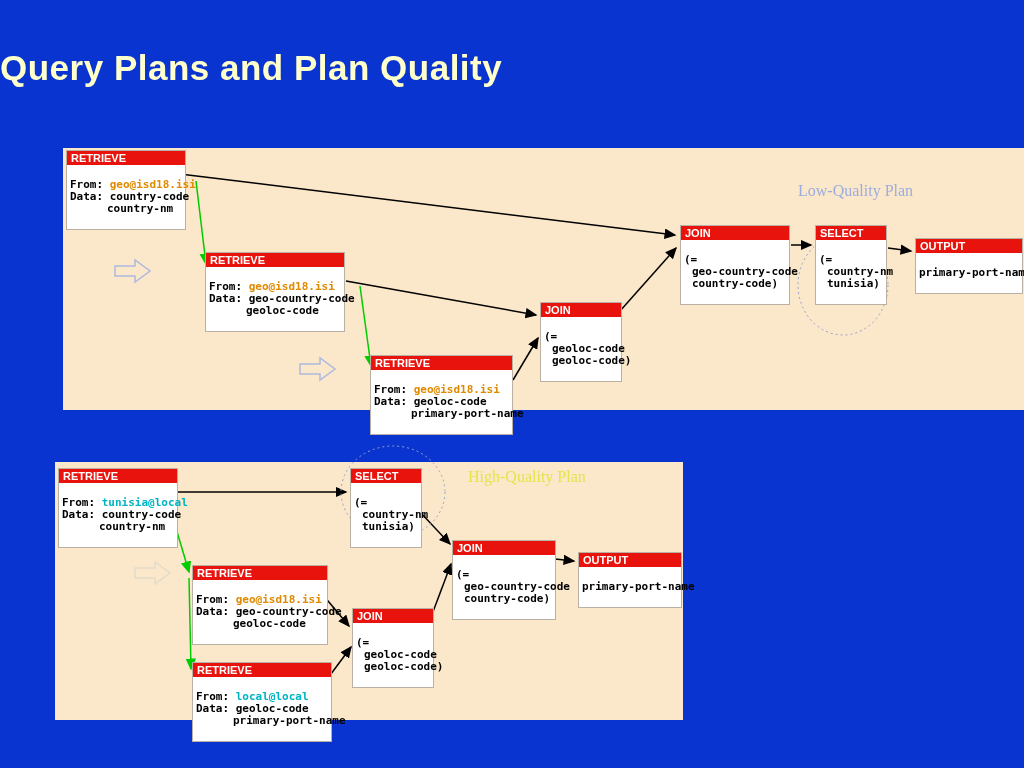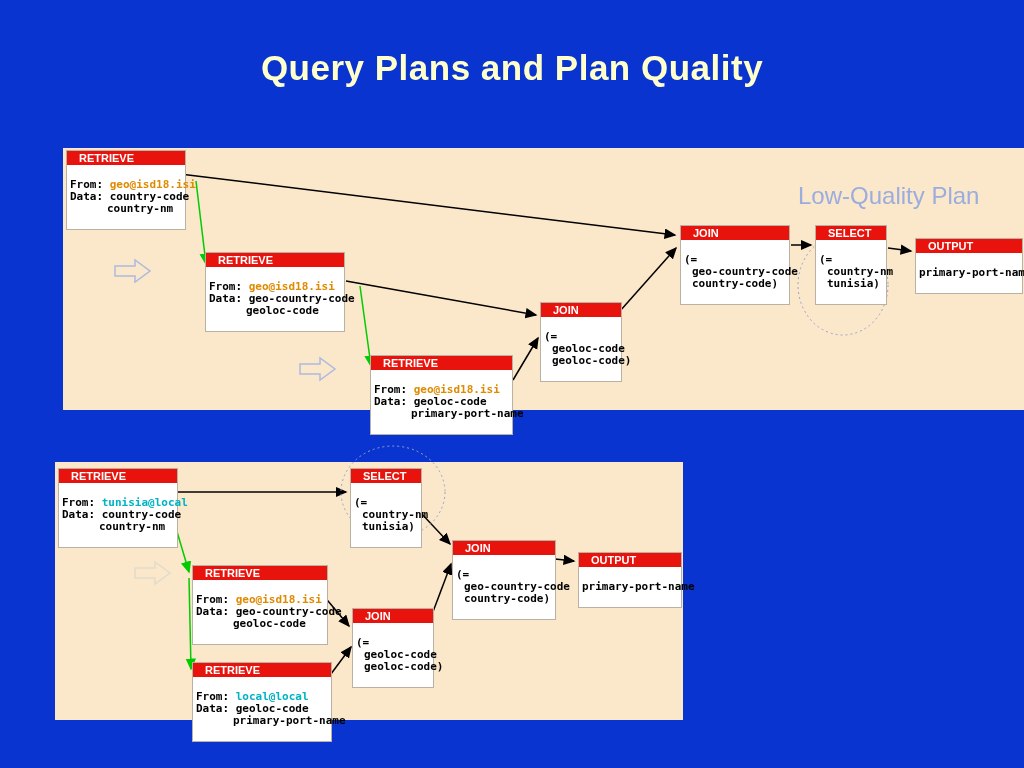--- a/index.html
+++ b/index.html
@@ -3,42 +3,42 @@
 <meta charset="utf-8">
 <style>
   *{box-sizing:border-box}
   html,body{margin:0;padding:0}
   body{
     width:1024px;height:768px;position:relative;overflow:hidden;
     background:var(--background,#0a34d0);
     font-family:"Liberation Sans",sans-serif;
   }
   .slide-title{
-    position:absolute;top:48px;left:0;width:100%;text-align:center;
+    position:absolute;top:48px;left:0;width:100%;text-align:left;
     font-size:35px;font-weight:bold;color:var(--title,#ffffcc);letter-spacing:.5px;
   }
   .panel{position:absolute;background:var(--panel,#fbe7ca)}
   #top-panel{left:63px;top:148px;width:961px;height:262px}
   #bottom-panel{left:55px;top:462px;width:628px;height:258px}
   .layer{position:absolute;left:0;top:0;overflow:visible;pointer-events:none;z-index:1}
   .node{position:absolute;z-index:2;border:1px solid #b9b2a4;background:#fff}
   .node-header{
     background:var(--header_red,#e8130c);color:#fff;font-weight:bold;font-size:11px;
-    line-height:14px;padding:0 12px;font-family:"Liberation Sans",sans-serif;white-space:nowrap;
+    line-height:14px;padding:0 4px;font-family:"Liberation Sans",sans-serif;white-space:nowrap;
   }
   .node-body{
     background:#fff;padding:14px 3px;color:#000;
     font-family:"DejaVu Sans Mono",monospace;font-size:11px;font-weight:bold;line-height:12px;
   }
   .row{white-space:nowrap}
   .indent1{padding-left:37px}
   .indent2{padding-left:8px}
   .src-remote{color:var(--remote_source,#e08a00)}
   .src-local{color:var(--local_source,#00b4c4)}
-  .plan-label{position:absolute;z-index:3;font-family:Liberation Sans, sans-serif;font-size:24px;white-space:nowrap}
+  .plan-label{position:absolute;z-index:3;font-family:Liberation Serif, serif;font-size:16px;white-space:nowrap}
   #low-label{left:735px;top:34px;color:var(--low_label,#9badde)}
   #high-label{left:413px;top:6px;color:var(--high_label,#e4e44c)}
   line.black{stroke:var(--arrow_black,#000);stroke-width:1.5}
   line.green{stroke:var(--arrow_green,#00cc00);stroke-width:1.5}
   .mk-b{fill:var(--arrow_black,#000)}
   .mk-g{fill:var(--arrow_green,#00cc00)}
   .hollow{fill:none;stroke:var(--hollow_arrow,#adbade);stroke-width:1.5}
   .hollow-faint{fill:none;stroke:#e3dcc9;stroke-width:1.5}
   .dotted{fill:none;stroke:var(--dotted_circle,#94a4cc);stroke-width:1;stroke-dasharray:2 3}
 </style>
@@ -161,20 +161,21 @@
       <line class="black" x1="270" y1="220" x2="296" y2="185" marker-end="url(#mb2)"></line>
       <line class="black" x1="373" y1="163" x2="396" y2="102" marker-end="url(#mb2)"></line>
       <line class="black" x1="500" y1="97" x2="519" y2="99" marker-end="url(#mb2)"></line>
     </g>
     <g transform="translate(80,100)">
       <polygon class="hollow-faint" points="0,6 20,6 20,0 35,11 20,22 20,16 0,16"></polygon>
     </g>
     <ellipse class="dotted" cx="338" cy="30" rx="52" ry="46"></ellipse>
   </svg>
 
+  <div class="plan-label" id="high-label">High-Quality Plan</div>
 
   <div class="node" style="left:3px;top:6px;width:120px">
     <div class="node-header">RETRIEVE</div>
     <div class="node-body">
       <div class="row"><span>From:</span> <span class="src-local">tunisia@local</span></div>
       <div class="row"><span>Data:</span> <span>country-code</span></div>
       <div class="row indent1">country-nm</div>
     </div>
   </div>
 

